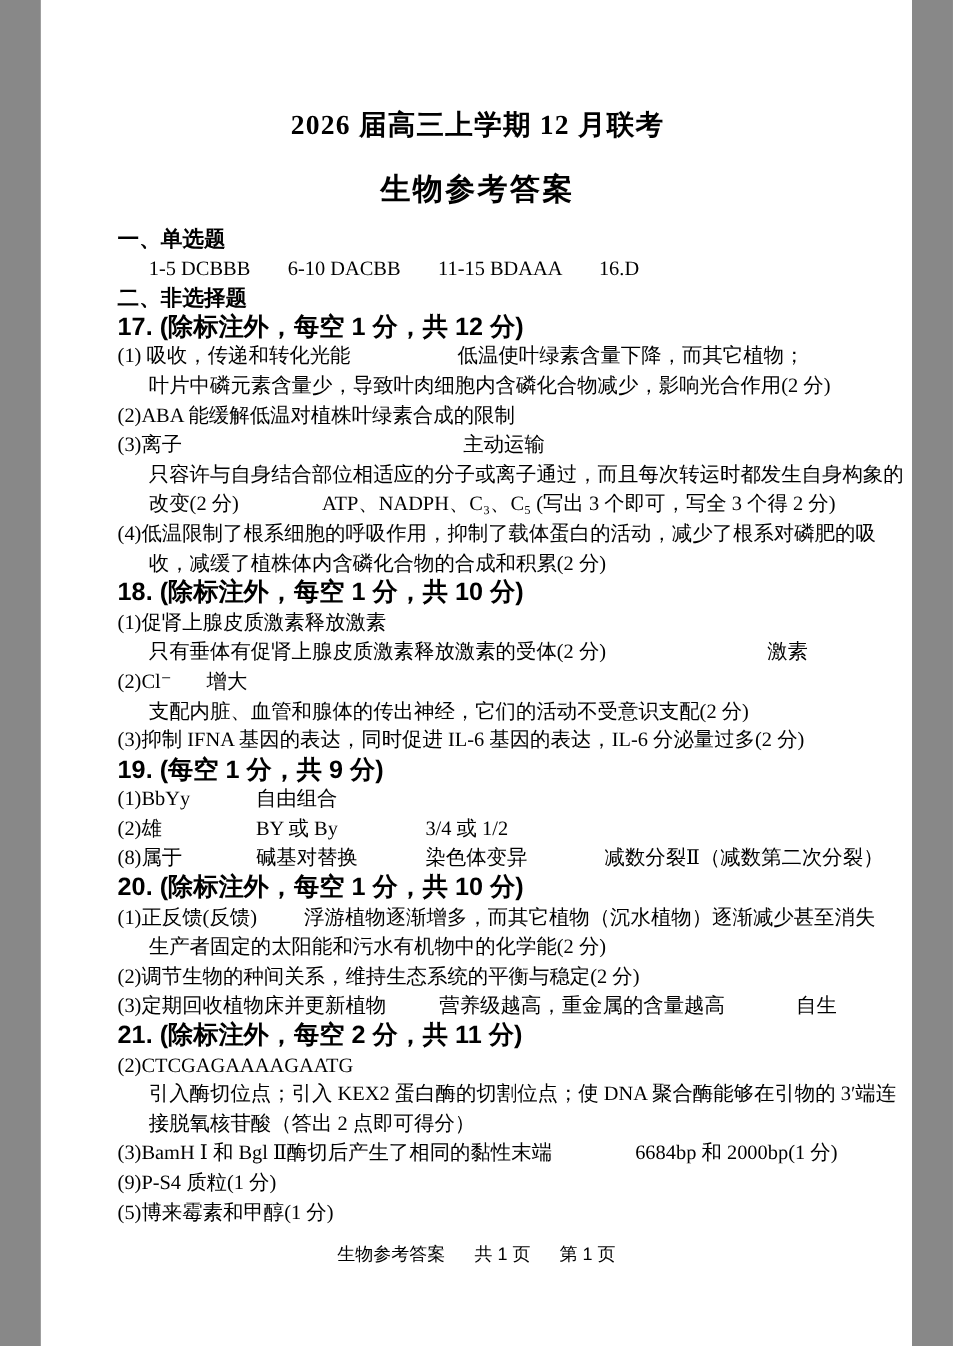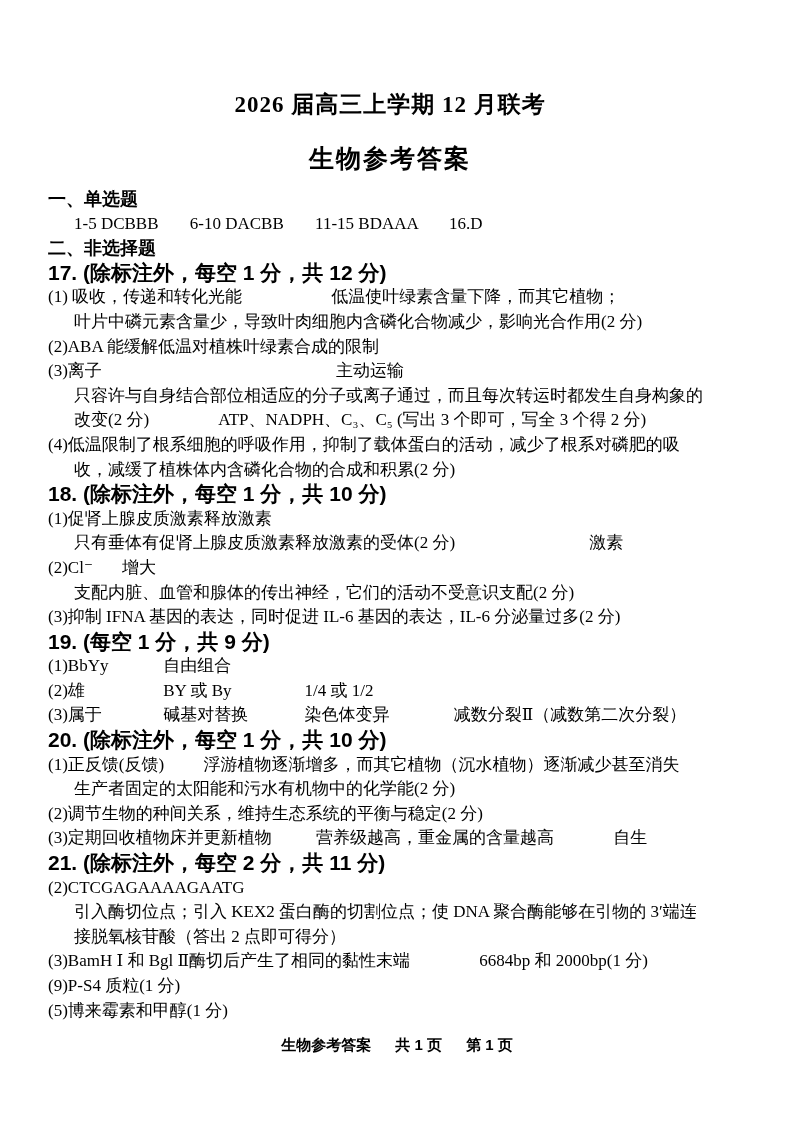--- a/index.html
+++ b/index.html
@@ -1,20 +1,20 @@
 <!DOCTYPE html>
 <html><head>
 <meta charset="utf-8">
 <style>
   html,body{margin:0;padding:0;background:#888;}
   .page{
-    width:794px;height:1122px;background:#ffffff;color:#000;
+    width:726px;height:1122px;background:#ffffff;color:#000;
     font-family:"Liberation Serif","DejaVu Serif",serif;
     position:relative;box-sizing:border-box;
-    padding:90px 62px 0 48px;overflow:hidden;margin:0 auto;
+    padding:90px 62px 0 64px;overflow:hidden;margin:0 auto;
   }
   .doc-title{
     font-size:23px;font-weight:700;text-align:center;
     letter-spacing:1px;line-height:30px;
   }
   .doc-subtitle{
     font-size:25px;font-weight:700;text-align:center;
     font-family:"Liberation Sans","DejaVu Sans",sans-serif;
     margin-top:22px;line-height:32px;letter-spacing:2px;
   }
@@ -34,21 +34,21 @@
   .g55{margin-left:55px;}
   .g65{margin-left:65px;}
   .g85{margin-left:85px;}
   .g130{margin-left:130px;margin-top:44px;}
   .g230{margin-left:230px;}
   .c111{display:inline-block;width:111px;}
   .c137{display:inline-block;width:137px;}
   .c145{display:inline-block;width:145px;font-family:Liberation Serif, serif;}
   .footer{
     position:absolute;left:0;right:0;top:1036px;text-align:center;
-    font-size:15px;font-weight:700;
+    font-size:15px;font-weight:400;
     font-family:"Liberation Sans","DejaVu Sans",sans-serif;
   }
   .footer span{margin:0 10px;}
 </style>
 </head>
 <body>
 
 <div class="page">
 
   <div class="doc-title">2026 届高三上学期 12 月联考</div>
@@ -104,24 +104,24 @@
 
     <div>
       <div class="line h">19. (每空 1 分，共 9 分)</div>
       <div class="line">
         <span class="c111">(1)BbYy</span>
         <span>自由组合</span>
       </div>
       <div class="line">
         <span class="c111">(2)雄</span>
         <span class="c137">BY 或 By</span>
-        <span>1/4 或 1/2</span>
+        <span>3/4 或 1/2</span>
       </div>
       <div class="line">
-        <span class="c111">(3)属于</span>
+        <span class="c111">(8)属于</span>
         <span class="c137">碱基对替换</span>
         <span class="c145">染色体变异</span>
         <span>减数分裂Ⅱ（减数第二次分裂）</span>
       </div>
     </div>
 
     <div>
       <div class="line h">20. (除标注外，每空 1 分，共 10 分)</div>
       <div class="line">
         <span>(1)正反馈(反馈)</span>

